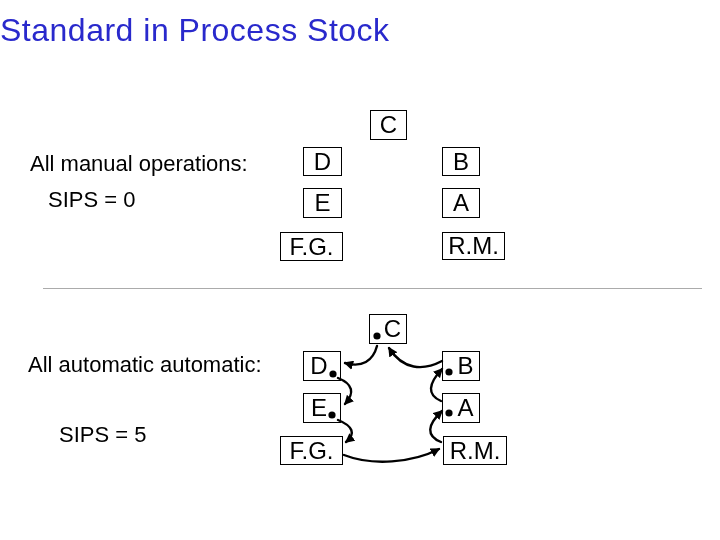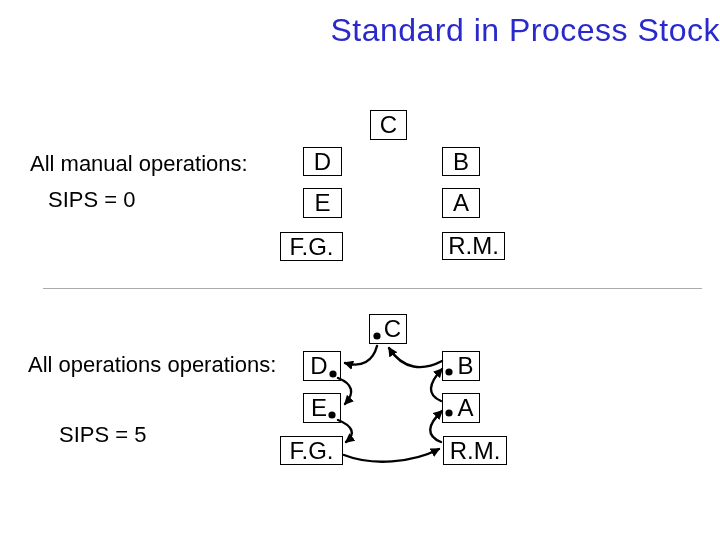--- a/index.html
+++ b/index.html
@@ -13,21 +13,21 @@
     height: 540px;
     background: #ffffff;
     font-family: "Liberation Sans", sans-serif;
     overflow: hidden;
   }
   .title {
     position: absolute;
     top: 12px;
     left: 0;
     width: 720px;
-    text-align: right;
+    text-align: left;
     font-size: 32px;
     letter-spacing: 0.5px;
     color: #2929CC;
     white-space: nowrap;
   }
   .label {
     position: absolute;
     font-size: 22px;
     color: #000000;
     white-space: nowrap;
@@ -108,21 +108,21 @@
   <div class="node thin m-c">C</div>
   <div class="node thin m-d">D</div>
   <div class="node thin m-b">B</div>
   <div class="node thin m-e">E</div>
   <div class="node thin m-a">A</div>
   <div class="node thin m-fg">F.G.</div>
   <div class="node thin m-rm">R.M.</div>
 
   <div class="divider" style="background-color: rgb(171, 171, 171);"></div>
 
-  <div class="label l-a1">All operations operations:</div>
+  <div class="label l-a1">All automatic automatic:</div>
   <div class="label l-a2">SIPS = 5</div>
 
   <div class="node a-c pad-l">C</div>
   <div class="node a-d pad-r">D</div>
   <div class="node a-b pad-l">B</div>
   <div class="node a-e pad-r">E</div>
   <div class="node a-a pad-l">A</div>
   <div class="node a-fg">F.G.</div>
   <div class="node a-rm">R.M.</div>
 

